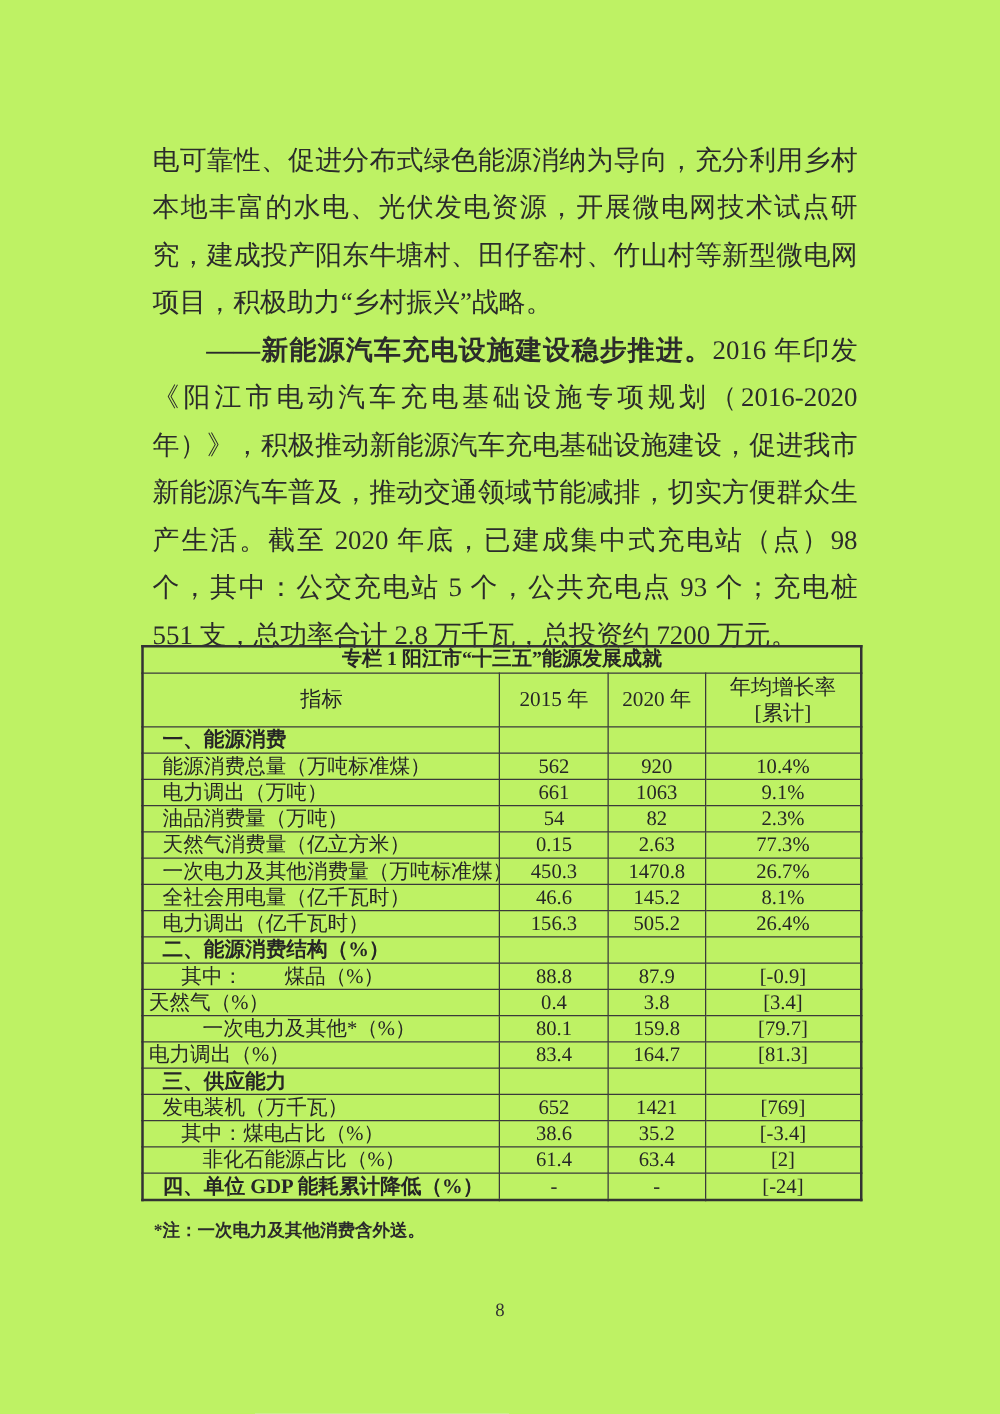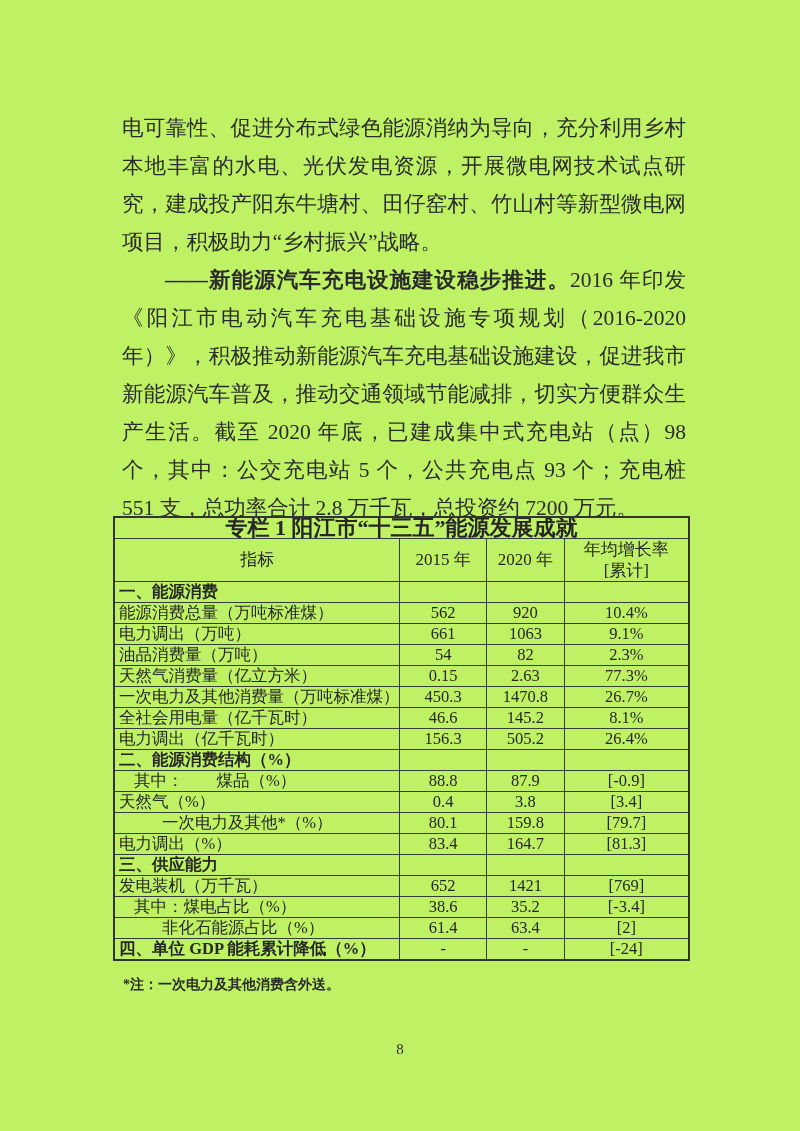--- a/index.html
+++ b/index.html
@@ -41,37 +41,37 @@
   .box-table td,.box-table th{
     border:1px solid #3a3a3a;
     padding:0 4px;
     height:20px;
     line-height:20px;
     overflow:hidden;
     white-space:nowrap;
   }
   .box-table{border:2px solid #333;}
   .tbl-title{
-    font-size:22px;
+    font-size:16px;
     font-weight:bold;
     text-align:center;
     height:22px;line-height:22px;
   }
   .col-head{
     font-weight:normal;
     text-align:center;
     height:42px;
     font-size:17px;
   }
   .col-head .stack{line-height:21px;}
   td.lbl{text-align:left;}
   td.num{text-align:center;}
   td.section{font-weight:bold;}
-  td.ind-0{padding-left:4px;}
-  td.ind-1{padding-left:19px;border-radius:10px;}
+  td.ind-0{padding-left:15px;}
+  td.ind-1{padding-left:30px;border-radius:10px;}
   td.ind-2{padding-left:47px;}
   td.ind-3{}
   .footnote{
     position:absolute;
     left:123px;top:976px;
     font-size:14px;
     color:#2b2b2b;
     margin:0;
     font-weight:bold;
   }

